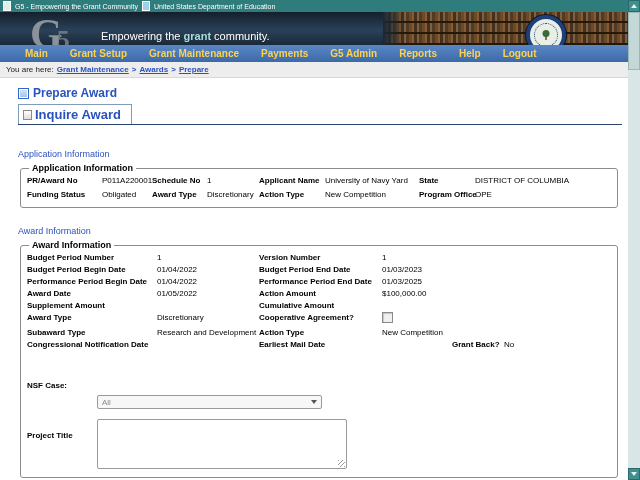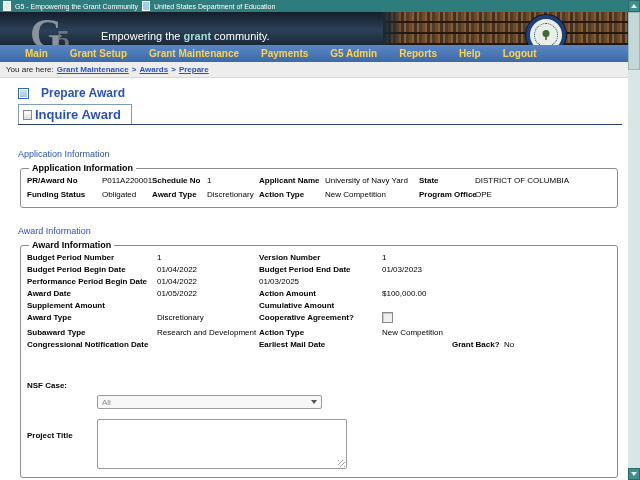--- a/index.html
+++ b/index.html
@@ -31,21 +31,21 @@
   .nav{height:17px;background:linear-gradient(180deg,#5a87c4,#3c6aa8);display:flex;align-items:center;padding-left:14px;flex:none;}
   .nav-item{color:#ffd24d;font-weight:bold;font-size:10px;padding:0 11px;cursor:pointer;white-space:nowrap;}
 
   
   .breadcrumb{height:15px;background:#ededed;border-bottom:1px solid #d8d8d8;display:flex;align-items:center;font-size:8px;padding-left:6px;gap:3px;flex:none;color:#222;}
   .bc-link{color:#2a52be;font-weight:bold;text-decoration:underline;cursor:pointer;}
   .bc-sep{color:#2a52be;font-weight:bold;}
 
   
   .content{flex:1;padding:8px 6px 0 18px;background:#fff;overflow:hidden;}
-  .page-title-row{display:flex;align-items:center;gap:12px;}
+  .page-title-row{display:flex;align-items:center;gap:4px;}
   .pt-icon{width:9px;height:9px;border:1px solid #3366cc;background:linear-gradient(#d8e6f8,#9fc0e8);box-shadow:inset 0 0 0 1px #fff;flex:none;}
   .page-title{color:#2a52be;font-size:12px;font-weight:bold;}
   .tab-row{margin-top:4px;border-bottom:1px solid #27436e;display:flex;}
   .tab{display:flex;align-items:center;gap:3px;border:1px solid #7f9db9;border-bottom:none;background:#fff;padding:2px 10px 2px 4px;font-size:13px;font-weight:bold;color:#2a52be;cursor:pointer;}
   .tab-icon{width:7px;height:8px;border:1px solid #8a8a8a;background:linear-gradient(#fff,#ddd);flex:none;}
 
   .section-link{display:inline-block;margin-top:24px;color:#2a52be;font-size:9px;text-decoration:none;cursor:pointer;}
   .section-link.aw{margin-top:18px;}
 
   fieldset{border:1px solid #8c8c8c;border-radius:3px;margin:2px 4px 0 2px;padding:2px 6px 6px 6px;}
@@ -179,20 +179,21 @@
         </div>
         <div class="aw-row">
           <span class="lbl">Budget Period Begin Date</span>
           <span class="val">01/04/2022</span>
           <span class="lbl">Budget Period End Date</span>
           <span class="val">01/03/2023</span>
         </div>
         <div class="aw-row">
           <span class="lbl">Performance Period Begin Date</span>
           <span class="val">01/04/2022</span>
+          <span class="lbl">Performance Period End Date</span>
           <span class="val">01/03/2025</span>
         </div>
         <div class="aw-row">
           <span class="lbl">Award Date</span>
           <span class="val">01/05/2022</span>
           <span class="lbl">Action Amount</span>
           <span class="val">$100,000.00</span>
         </div>
         <div class="aw-row">
           <span class="lbl">Supplement Amount</span>

